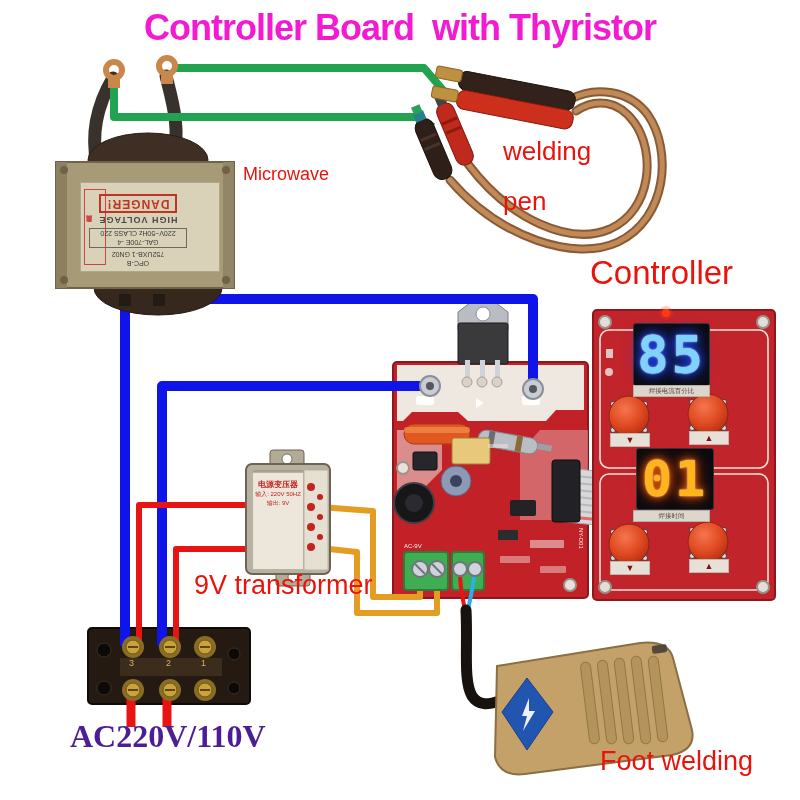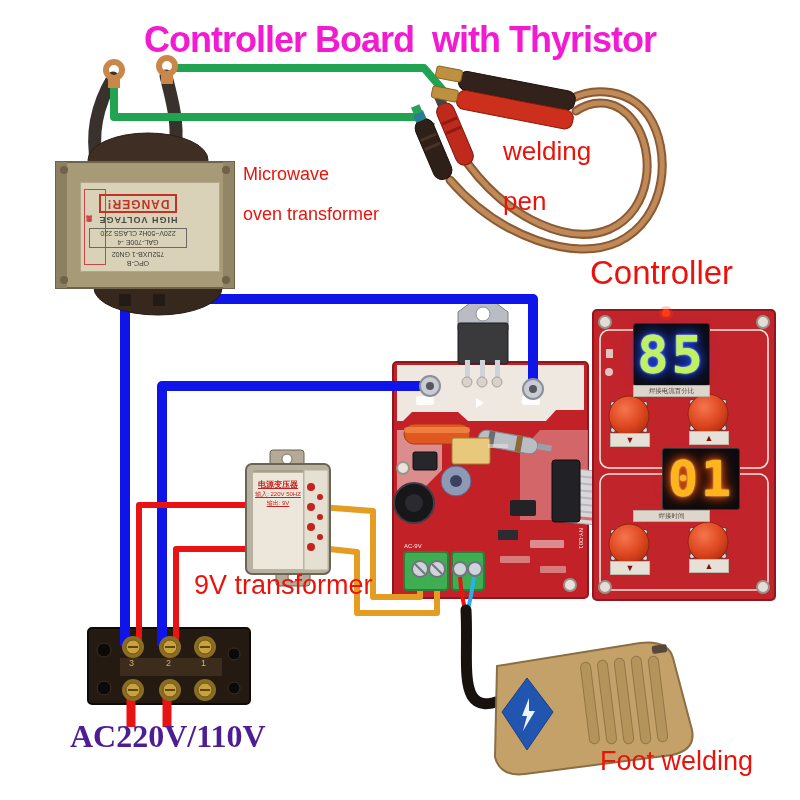--- a/index.html
+++ b/index.html
@@ -1,50 +1,50 @@
 <!DOCTYPE html>
 <html><head>
 <meta charset="utf-8">
 <style>
   html,body{margin:0;padding:0;background:#ffffff;}
   .canvas{position:relative;width:800px;height:800px;background:#ffffff;overflow:hidden;
           font-family:"Liberation Sans",sans-serif;}
   svg.scene{position:absolute;left:0;top:0;}
   .lbl{position:absolute;color:#ea130b;font-family:"Liberation Sans",sans-serif;line-height:1;white-space:pre;}
-  .title{left:0;right:0;top:22px;text-align:center;font-size:36px;font-weight:bold;color:#f31bd2;letter-spacing:-1px;}
+  .title{left:0;right:0;top:10px;text-align:center;font-size:36px;font-weight:bold;color:#f31bd2;letter-spacing:-1px;}
   .mw{font-size:18px;}
   .weld{font-size:26px;}
   .ctrl{font-size:33px;}
   .t9v{font-size:27px;}
   .ac{font-family:"Liberation Serif",serif;font-size:32px;font-weight:600;color:#4c1d95;}
   .foot{font-size:27px;}
   
   .disp{position:absolute;background:#0b0b0e;border:1px solid #33333a;border-radius:3px;
         display:flex;align-items:center;justify-content:center;
         font-family:"DejaVu Sans Mono",monospace;font-weight:bold;letter-spacing:3px;}
-  .disp-blue{color:#bef264;font-size:52px;text-shadow:0 0 2px #ffffff,0 0 9px #1e46ff,0 0 18px #1e46ff;}
+  .disp-blue{color:#7dd3fc;font-size:52px;text-shadow:0 0 2px #ffffff,0 0 9px #1e46ff,0 0 18px #1e46ff;}
   .disp-amber{color:#ffb41c;font-size:50px;text-shadow:0 0 2px #fff3c4,0 0 9px #ff6a00,0 0 16px #d93000;}
   .strip{position:absolute;background:#ddd6cc;border:1px solid #b8b0a4;color:#55463e;
          font-size:6.5px;line-height:10px;text-align:center;overflow:hidden;white-space:nowrap;}
   .tab{position:absolute;background:#e6e0d6;border:1px solid #c0b8ac;color:#7c1410;
        font-size:9px;line-height:12px;text-align:center;}
   
   .mot-label{position:absolute;left:80px;top:182px;width:138px;height:88px;background:#d9d2b8;
              border:1px solid #b0a88a;transform:rotate(180deg);overflow:hidden;}
   .mot-lines{position:absolute;left:28px;top:3px;width:106px;text-align:center;color:#3c3c38;}
   .mot-s{font-size:7px;line-height:9px;white-space:nowrap;}
   .mot-box{border:1px solid #6a6a60;margin:2px 4px;font-size:7px;line-height:9px;white-space:nowrap;}
   .mot-hv{font-size:9px;font-weight:bold;line-height:12px;color:#4a4a44;letter-spacing:1px;}
   .mot-danger{margin:1px 14px 0 14px;border:2px solid #c23326;color:#c23326;font-weight:bold;
               font-size:12px;line-height:15px;letter-spacing:1px;}
   .mot-side{position:absolute;right:3px;top:6px;width:20px;height:74px;border:1px solid #c44;
             color:#c44;font-size:6px;writing-mode:vertical-rl;text-align:center;line-height:9px;}
   
   .t9v-label{position:absolute;left:252px;top:472px;width:50px;height:96px;background:#ece7da;
-             border:1px solid #b9b2a0;color:#c5231f;text-align:center;overflow:hidden;text-decoration:underline;}
+             border:1px solid #b9b2a0;color:#c5231f;text-align:center;overflow:hidden;}
   .t9v-l1{font-size:8px;font-weight:bold;line-height:11px;margin-top:6px;}
   .t9v-l2{font-size:6px;line-height:9px;}
   .pcb-txt{position:absolute;color:#f4ece4;font-size:6px;line-height:7px;white-space:nowrap;}
   .pcb-side{transform:rotate(90deg);transform-origin:left top;}
   .tnum{position:absolute;color:#d8b060;font-size:9px;line-height:10px;}
 </style>
 </head>
 <body>
 
 <div class="canvas">
@@ -344,33 +344,32 @@
     <g>
       <rect x="456" y="100" width="118" height="19" rx="8" fill="#cc2f1b" stroke="#8a1a0a" transform="rotate(11 514 109)"></rect>
       <rect x="432" y="88" width="26" height="12" rx="3" fill="#bd9141" stroke="#8a6420" transform="rotate(11 445 93)"></rect>
     </g>
   </g>
 </svg>
 
 <div class="lbl title">Controller Board  with Thyristor</div>
 
 <div class="lbl mw" style="left:243px;top:165px;">Microwave</div>
-<div class="lbl mw" style="left:243px;top:205px;">oven transformer</div>
 <div class="lbl weld" style="left:503px;top:138px;">welding</div>
 <div class="lbl weld" style="left:503px;top:188px;">pen</div>
 <div class="lbl ctrl" style="left:590px;top:256px;">Controller</div>
 <div class="lbl t9v" style="left:194px;top:572px;">9V transformer</div>
 <div class="lbl ac" style="left:70px;top:720px;">AC220V/110V</div>
 <div class="lbl foot" style="left:600px;top:748px;">Foot welding</div>
 
 <div class="disp disp-blue" style="left:633px;top:323px;width:75px;height:61px;">
   <span>85</span>
 </div>
 <div class="strip" style="left:633px;top:385px;width:75px;height:10px;">焊接电流百分比</div>
-<div class="disp disp-amber" style="left:662px;top:448px;width:76px;height:60px;">
+<div class="disp disp-amber" style="left:636px;top:448px;width:76px;height:60px;">
   <span>01</span>
 </div>
 <div class="strip" style="left:633px;top:510px;width:75px;height:10px;">焊接时间</div>
 
 <div class="tab" style="left:610px;top:433px;width:38px;height:12px;">▼</div>
 <div class="tab" style="left:689px;top:431px;width:38px;height:12px;">▲</div>
 <div class="tab" style="left:610px;top:561px;width:38px;height:12px;">▼</div>
 <div class="tab" style="left:689px;top:559px;width:38px;height:12px;">▲</div>
 
 <div class="mot-label">

